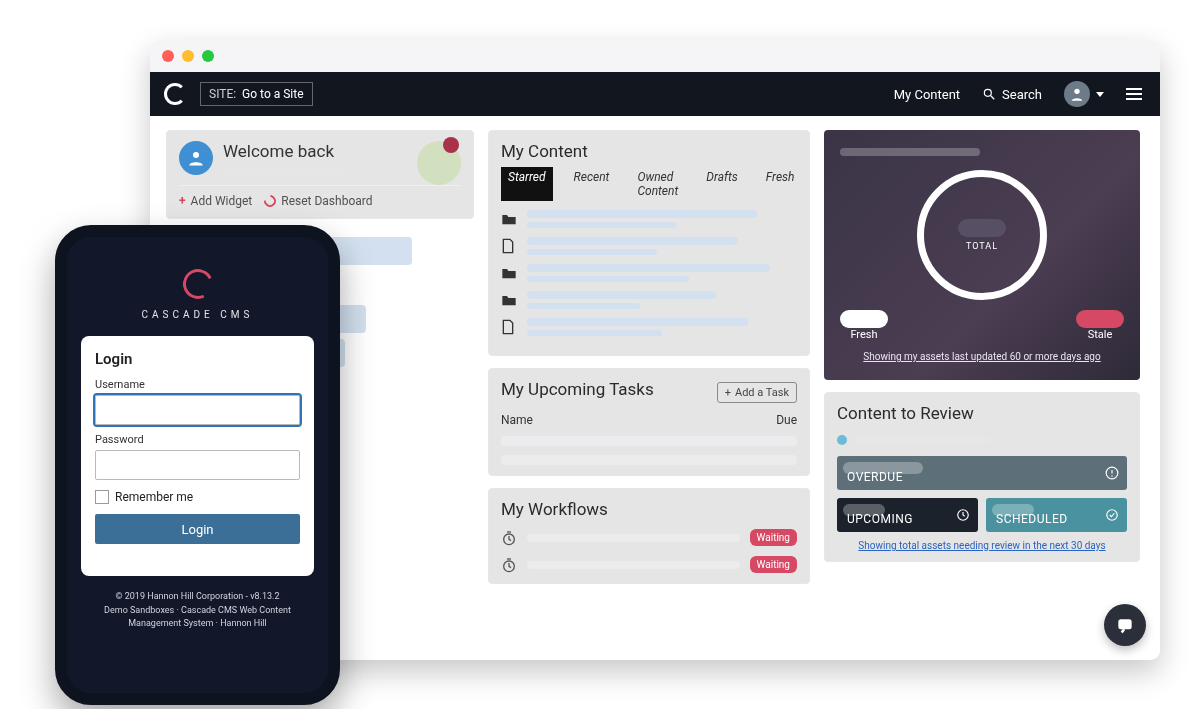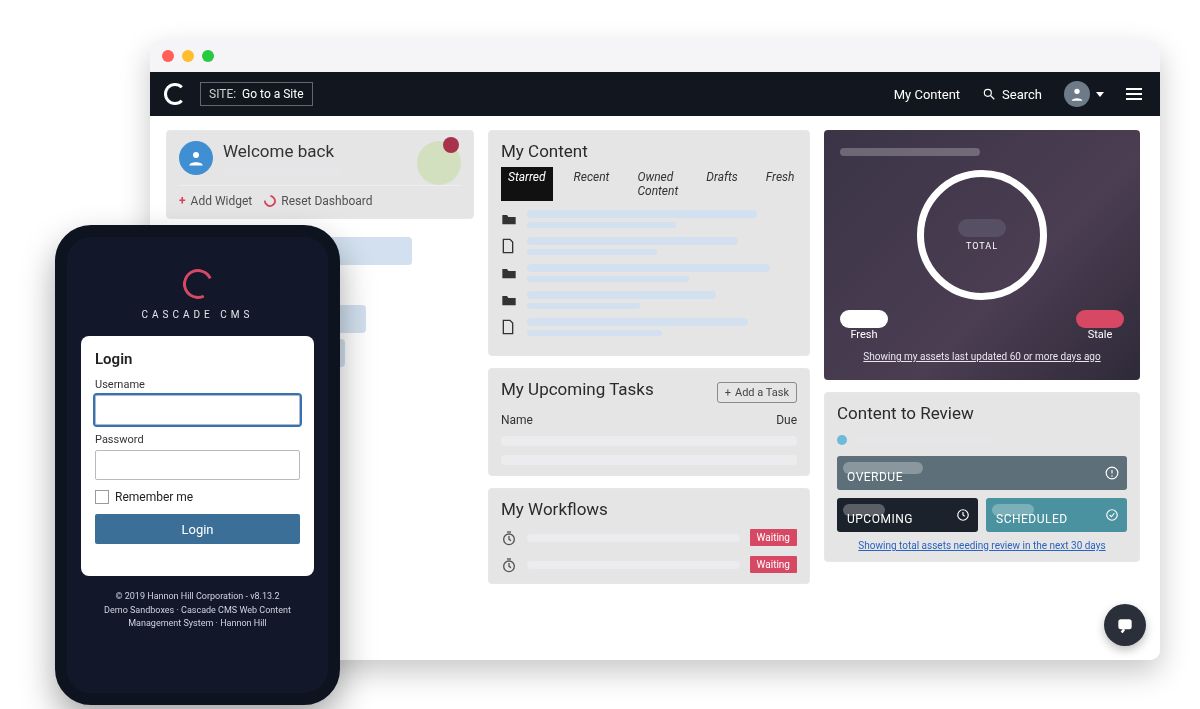--- a/index.html
+++ b/index.html
@@ -122,21 +122,21 @@
 .btn-outline {
   border: 1px solid #8a8a8a; color: #444; font-size: 11px;
   padding: 3px 7px; border-radius: 3px; cursor: pointer; display: flex; gap: 4px; align-items: center;
 }
 .tbl-head { display: flex; justify-content: space-between; font-size: 12px; color: #333; margin-top: 8px; }
 .ph-row { height: 10px; border-radius: 4px; background: #ececee; margin-top: 9px; }
 
 
 .wf-row { display: flex; align-items: center; gap: 10px; margin-top: 10px; }
 .wf-row .bar { flex: 1; height: 8px; border-radius: 4px; background: #ececee; }
-.badge-wait { background: #d64864; color: #fff; font-size: 10px; padding: 3px 7px; border-radius: 1px; }
+.badge-wait { background: #d64864; color: #fff; font-size: 10px; padding: 3px 7px; border-radius: 6px; }
 
 
 .stale {
   background: linear-gradient(135deg, #3a3446 0%, #4b3d52 60%, #2e2a38 100%);
   color: #fff; border: none; position: relative; padding: 14px 16px 18px;
 }
 .stale h3 { color: #fff; }
 .stale-circle {
   width: 130px; height: 130px; border-radius: 50%;
   border: 7px solid #fff; margin: 14px auto 10px;

